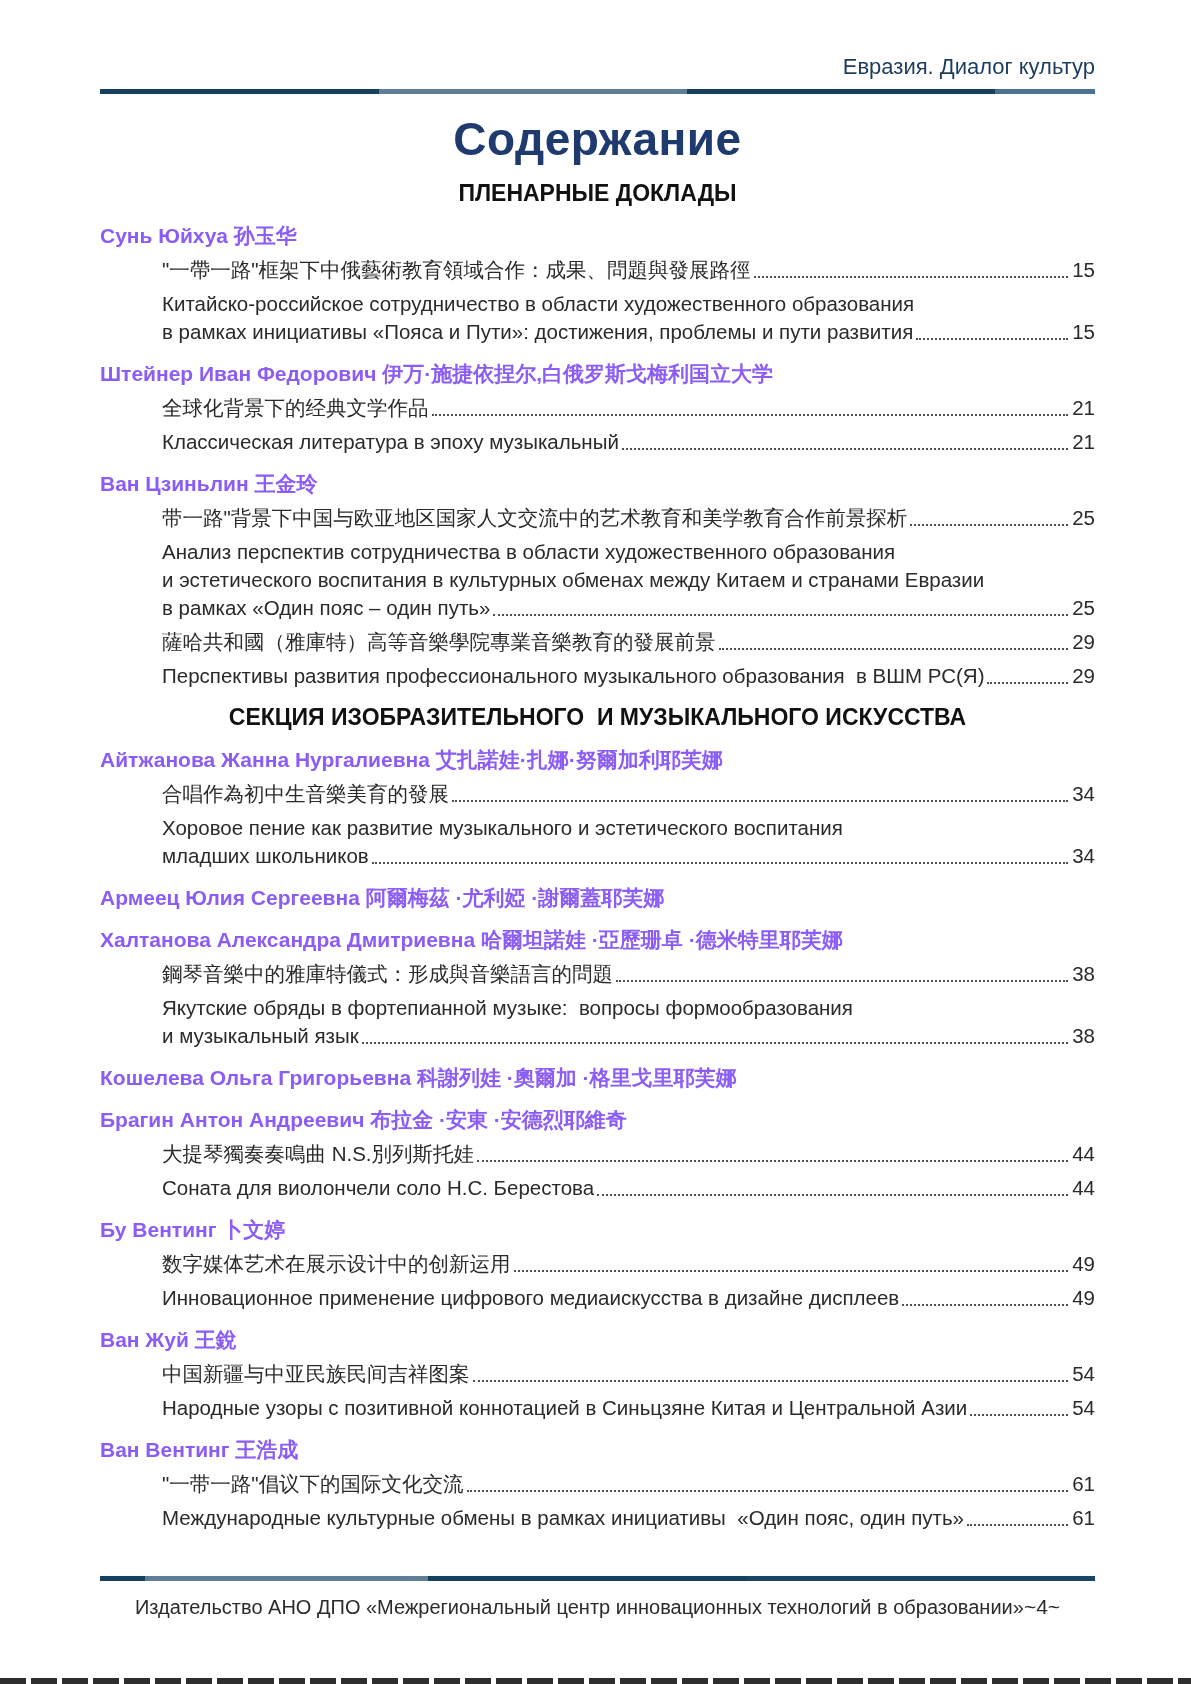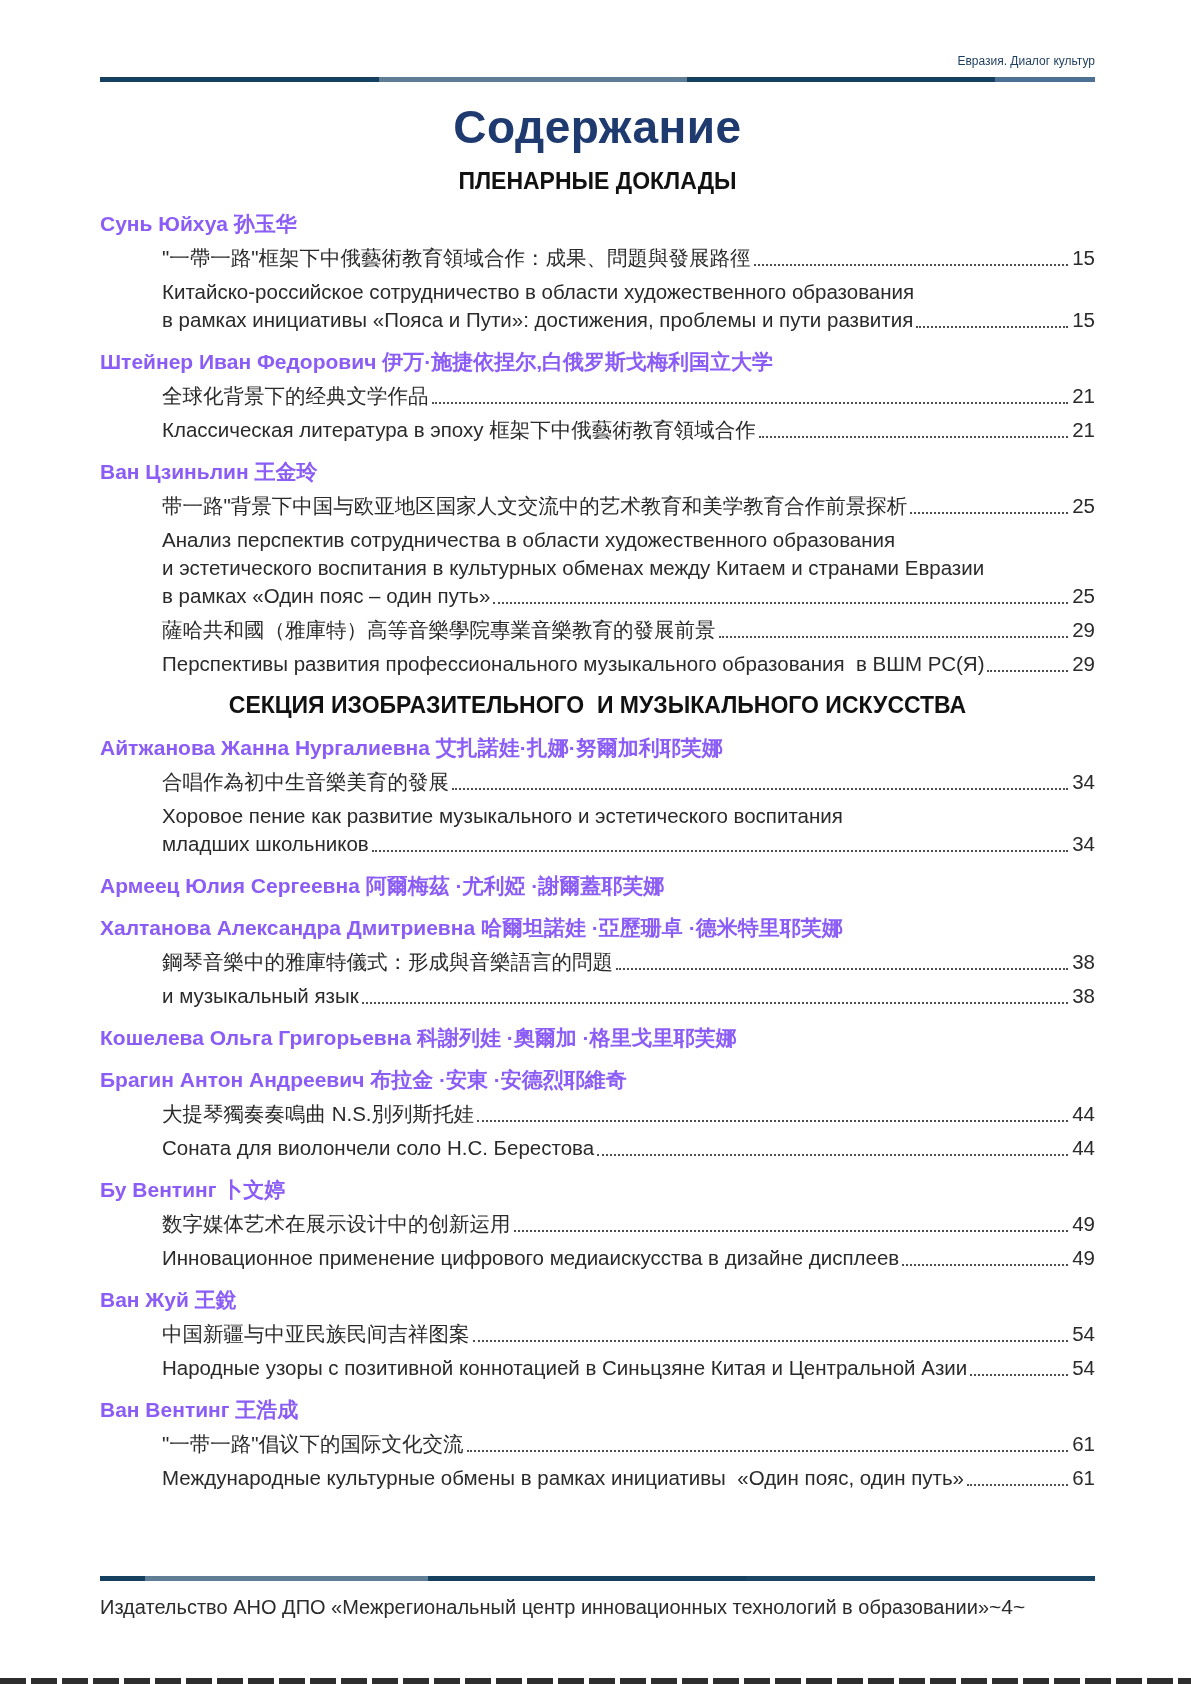--- a/index.html
+++ b/index.html
@@ -7,21 +7,21 @@
     width: 1191px; height: 1684px;
     background: #ffffff;
     font-family: "Liberation Sans", sans-serif;
     color: #222222;
     position: relative;
     overflow: hidden;
   }
   .content { margin-left: 100px; margin-right: 96px; }
 
   
-  .header-row { padding-top: 54px; text-align: right; font-size: 12px; color: #1c3c5e; }
+  .header-row { padding-top: 54px; text-align: right; font-size: 22px; color: #1c3c5e; }
   .header-rule {
     height: 5px; margin-top: 9px;
     background: linear-gradient(90deg,
       #16405f 0%, #16405f 28%,
       #5f7d95 28%, #5f7d95 59%,
       #16405f 59%, #16405f 90%,
       #4c7193 90%, #4c7193 100%);
   }
 
   
@@ -73,21 +73,21 @@
   .footer-rule {
     height: 5px;
     background: linear-gradient(90deg,
       #16405f 0%, #16405f 4.5%,
       #5f7d95 4.5%, #5f7d95 33%,
       #16405f 33%, #16405f 65%,
       #1a4565 65%, #1a4565 100%);
   }
   .footer-row {
     margin-top: 14px;
-    display: flex; justify-content: flex-start; align-items: baseline;
+    display: flex; justify-content: center; align-items: baseline;
     font-size: 20px; color: #2b2b2b;
   }
   .footer-page { font-size: 21px; color: #2b2b2b; }
 
   .page-bottom-edge {
     position: absolute; left: 0; right: 0; bottom: 0; height: 6px;
     background: repeating-linear-gradient(90deg,
       #2e2e2e 0px, #2e2e2e 26px,
       #ffffff 26px, #ffffff 31px);
   }
@@ -111,21 +111,21 @@
       </div>
       <div class="toc-item">
         <div class="toc-line">Китайско-российское сотрудничество в области художественного образования</div>
         <div class="toc-line toc-row"><span class="toc-text">в рамках инициативы «Пояса и Пути»: достижения, проблемы и пути развития</span><span class="toc-leader"></span><span class="toc-page">15</span></div>
       </div>
       <div class="toc-author">Штейнер Иван Федорович 伊万·施捷依捏尔,白俄罗斯戈梅利国立大学</div>
       <div class="toc-item">
         <div class="toc-line toc-row"><span class="toc-text">全球化背景下的经典文学作品</span><span class="toc-leader"></span><span class="toc-page">21</span></div>
       </div>
       <div class="toc-item">
-        <div class="toc-line toc-row"><span class="toc-text">Классическая литература в эпоху 框架下中俄藝術教育領域合作</span><span class="toc-leader"></span><span class="toc-page">21</span></div>
+        <div class="toc-line toc-row"><span class="toc-text">Классическая литература в эпоху музыкальный</span><span class="toc-leader"></span><span class="toc-page">21</span></div>
       </div>
       <div class="toc-author">Ван Цзиньлин 王金玲</div>
       <div class="toc-item">
         <div class="toc-line toc-row"><span class="toc-text">带一路"背景下中国与欧亚地区国家人文交流中的艺术教育和美学教育合作前景探析</span><span class="toc-leader"></span><span class="toc-page">25</span></div>
       </div>
       <div class="toc-item">
         <div class="toc-line">Анализ перспектив сотрудничества в области художественного образования</div>
         <div class="toc-line">и эстетического воспитания в культурных обменах между Китаем и странами Евразии</div>
         <div class="toc-line toc-row"><span class="toc-text">в рамках «Один пояс – один путь»</span><span class="toc-leader"></span><span class="toc-page">25</span></div>
       </div>
@@ -143,20 +143,21 @@
       <div class="toc-item">
         <div class="toc-line">Хоровое пение как развитие музыкального и эстетического воспитания</div>
         <div class="toc-line toc-row"><span class="toc-text">младших школьников</span><span class="toc-leader"></span><span class="toc-page">34</span></div>
       </div>
       <div class="toc-author">Армеец Юлия Сергеевна 阿爾梅茲 ·尤利婭 ·謝爾蓋耶芙娜</div>
       <div class="toc-author">Халтанова Александра Дмитриевна 哈爾坦諾娃 ·亞歷珊卓 ·德米特里耶芙娜</div>
       <div class="toc-item">
         <div class="toc-line toc-row"><span class="toc-text">鋼琴音樂中的雅庫特儀式：形成與音樂語言的問題</span><span class="toc-leader"></span><span class="toc-page">38</span></div>
       </div>
       <div class="toc-item">
+        <div class="toc-line">Якутские обряды в фортепианной музыке:  вопросы формообразования</div>
         <div class="toc-line toc-row"><span class="toc-text">и музыкальный язык</span><span class="toc-leader"></span><span class="toc-page">38</span></div>
       </div>
       <div class="toc-author">Кошелева Ольга Григорьевна 科謝列娃 ·奧爾加 ·格里戈里耶芙娜</div>
       <div class="toc-author">Брагин Антон Андреевич 布拉金 ·安東 ·安德烈耶維奇</div>
       <div class="toc-item">
         <div class="toc-line toc-row"><span class="toc-text">大提琴獨奏奏鳴曲 N.S.別列斯托娃</span><span class="toc-leader"></span><span class="toc-page">44</span></div>
       </div>
       <div class="toc-item">
         <div class="toc-line toc-row"><span class="toc-text">Соната для виолончели соло Н.С. Берестова</span><span class="toc-leader"></span><span class="toc-page">44</span></div>
       </div>

